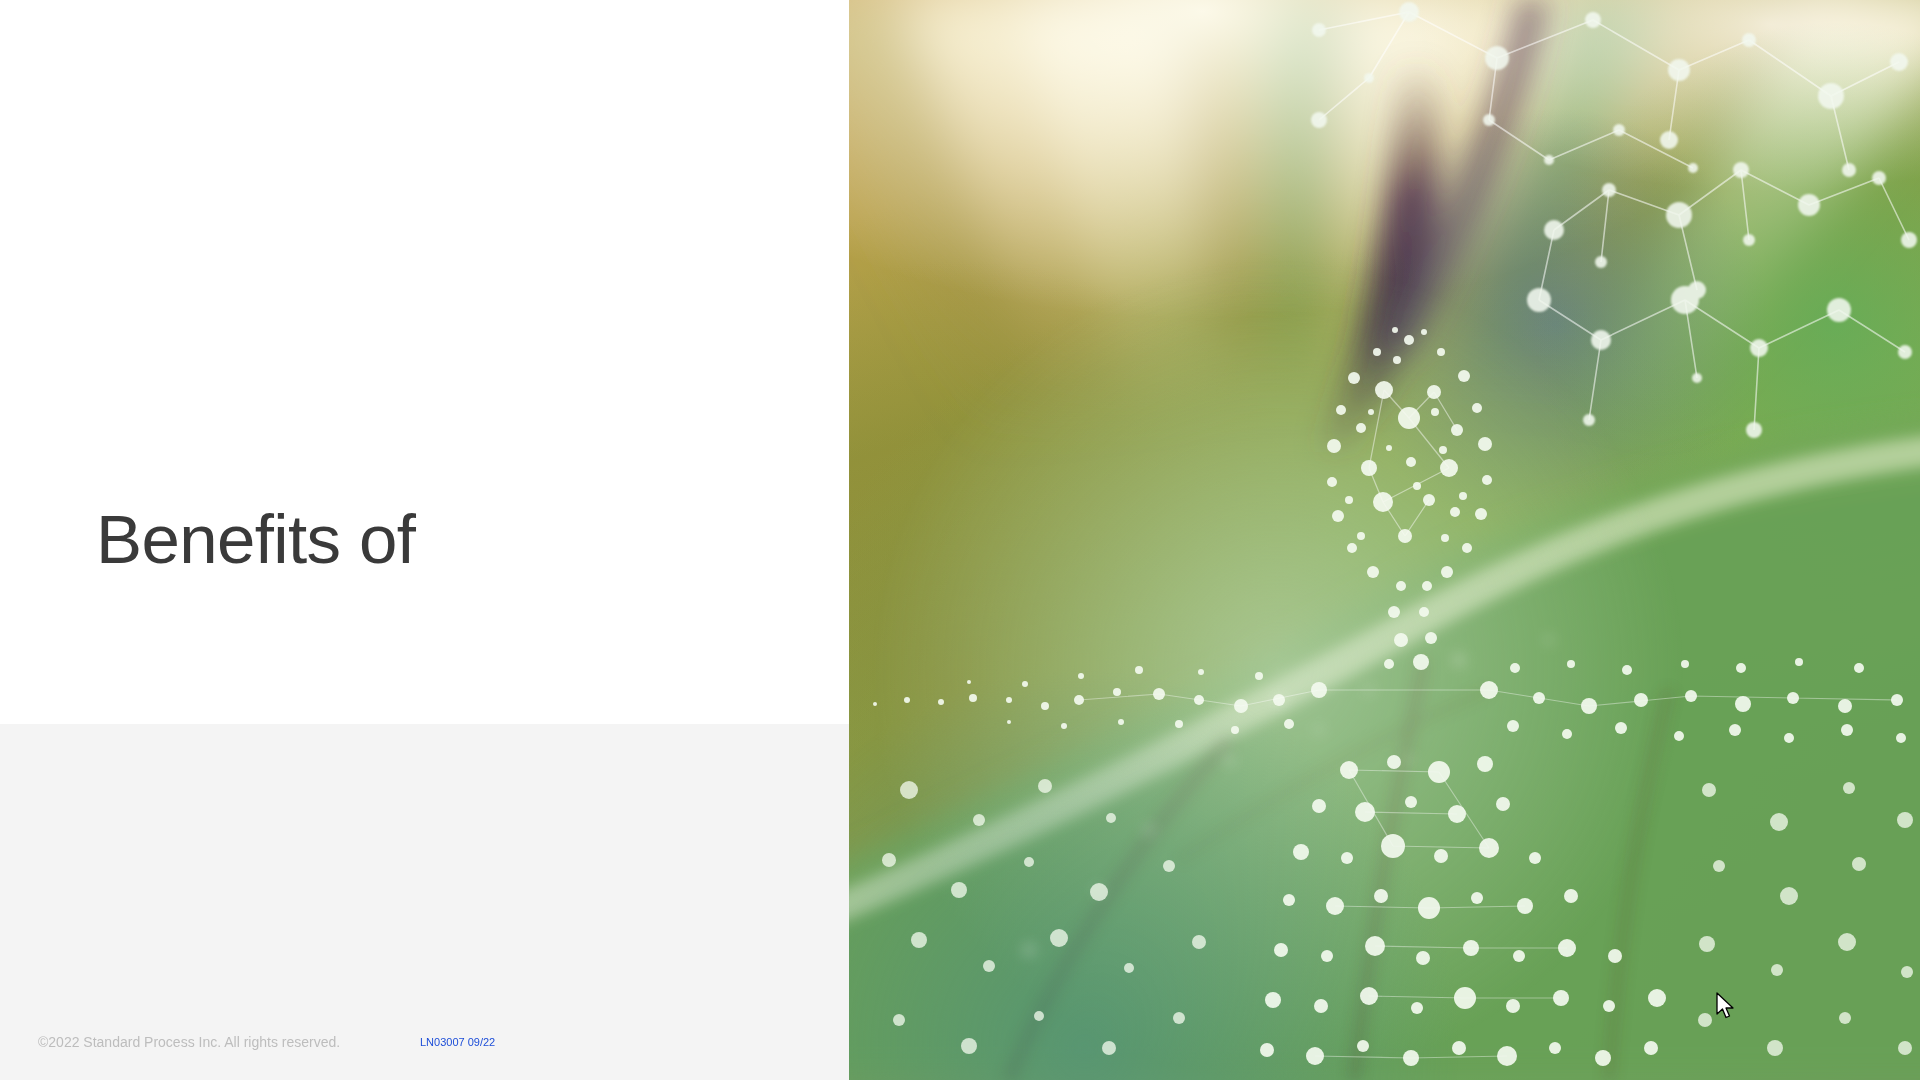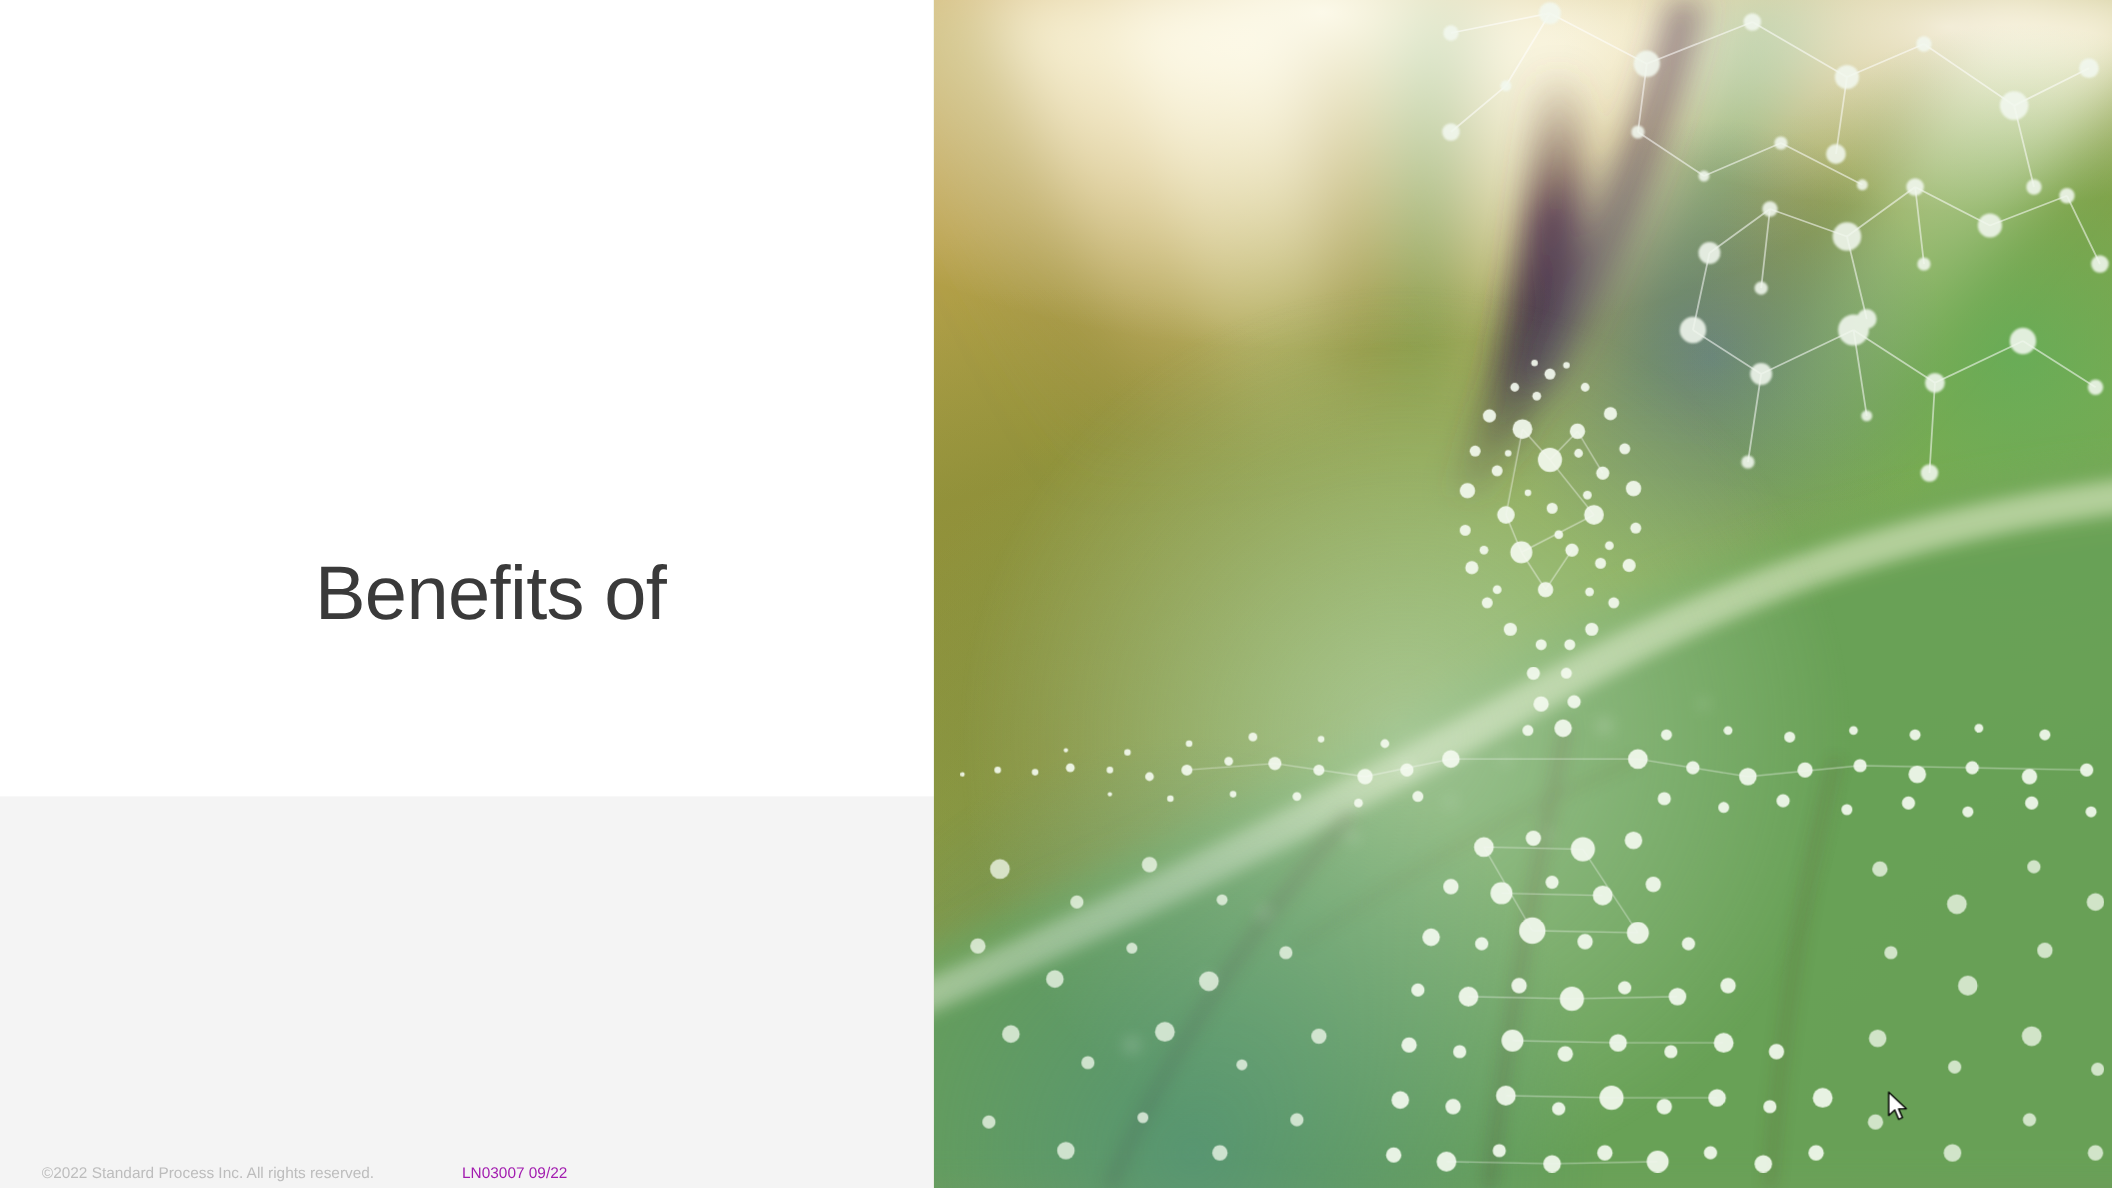--- a/index.html
+++ b/index.html
@@ -7,21 +7,20 @@
   html, body {
     width:1920px; height:1080px;
     overflow:hidden;
     background:#ffffff;
     font-family:"Liberation Sans", sans-serif;
   }
   #slide {
     position:relative;
     width:1920px; height:1080px;
     background:#ffffff;
-    text-align:center;
   }
 
   
   .left-panel {
     position:absolute;
     left:0; top:0;
     width:849px; height:1080px;
     background:#ffffff;
   }
   .band-white {
@@ -57,37 +56,37 @@
     font-size:38px;
     line-height:46px;
     font-weight:400;
     color:#266346;
     letter-spacing:-0.2px;
     white-space:nowrap;
   }
 
   .footer {
     position:absolute;
-    left:0; top:1056px;
+    left:0; top:1032px;
     width:849px; height:24px;
   }
   .footer-copyright {
     position:absolute;
     left:38px; top:0;
     font-size:14px;
     line-height:20px;
     color:#bdbdbd;
     white-space:nowrap;
   }
   .footer-code {
     position:absolute;
     left:420px; top:0;
-    font-size:14px;
+    font-size:11px;
     line-height:20px;
-    color:#a21caf;
+    color:#1d4ed8;
     white-space:nowrap;
   }
 
   
   .image-panel {
     position:absolute;
     left:849px; top:0;
     width:1071px; height:1080px;
     overflow:hidden;
     background:#8a9a45;

